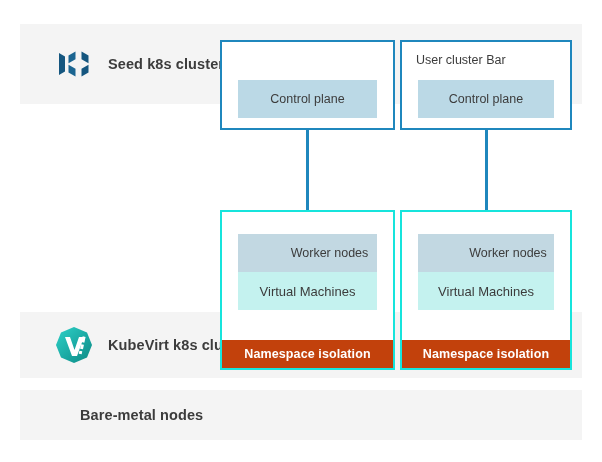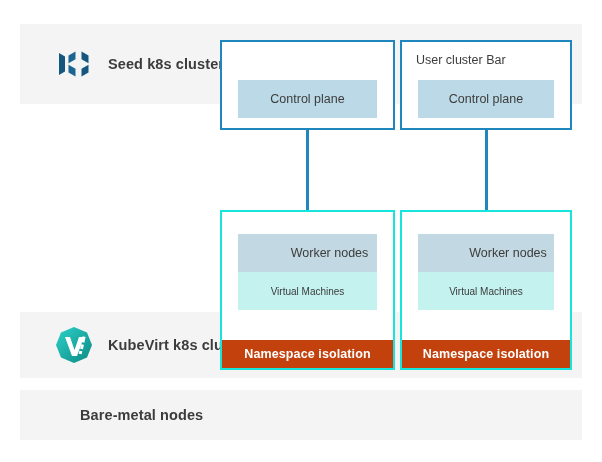--- a/index.html
+++ b/index.html
@@ -118,21 +118,21 @@
     font-size: 12.5px;
     color: #3c3c3c;
     padding-left: 44px;
   }
   .virtual-machines {
     height: 38px;
     background: #c4f2ef;
     display: flex;
     align-items: center;
     justify-content: center;
-    font-size: 10px;
+    font-size: 13px;
     color: #3c3c3c;
   }
   .namespace-isolation {
     position: absolute;
     left: 0;
     right: 0;
     bottom: 0;
     height: 28px;
     background: #c2410c;
     display: flex;

